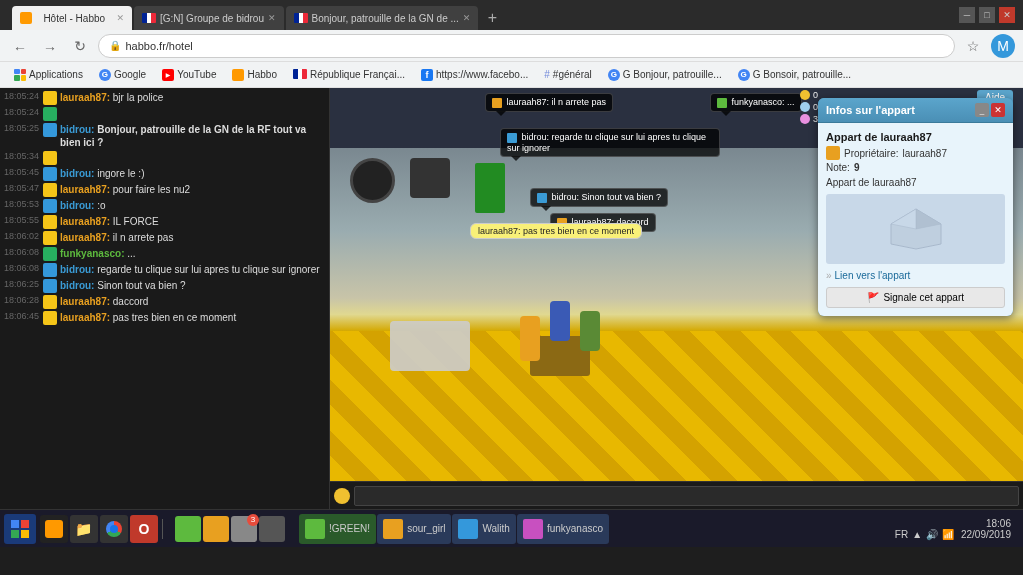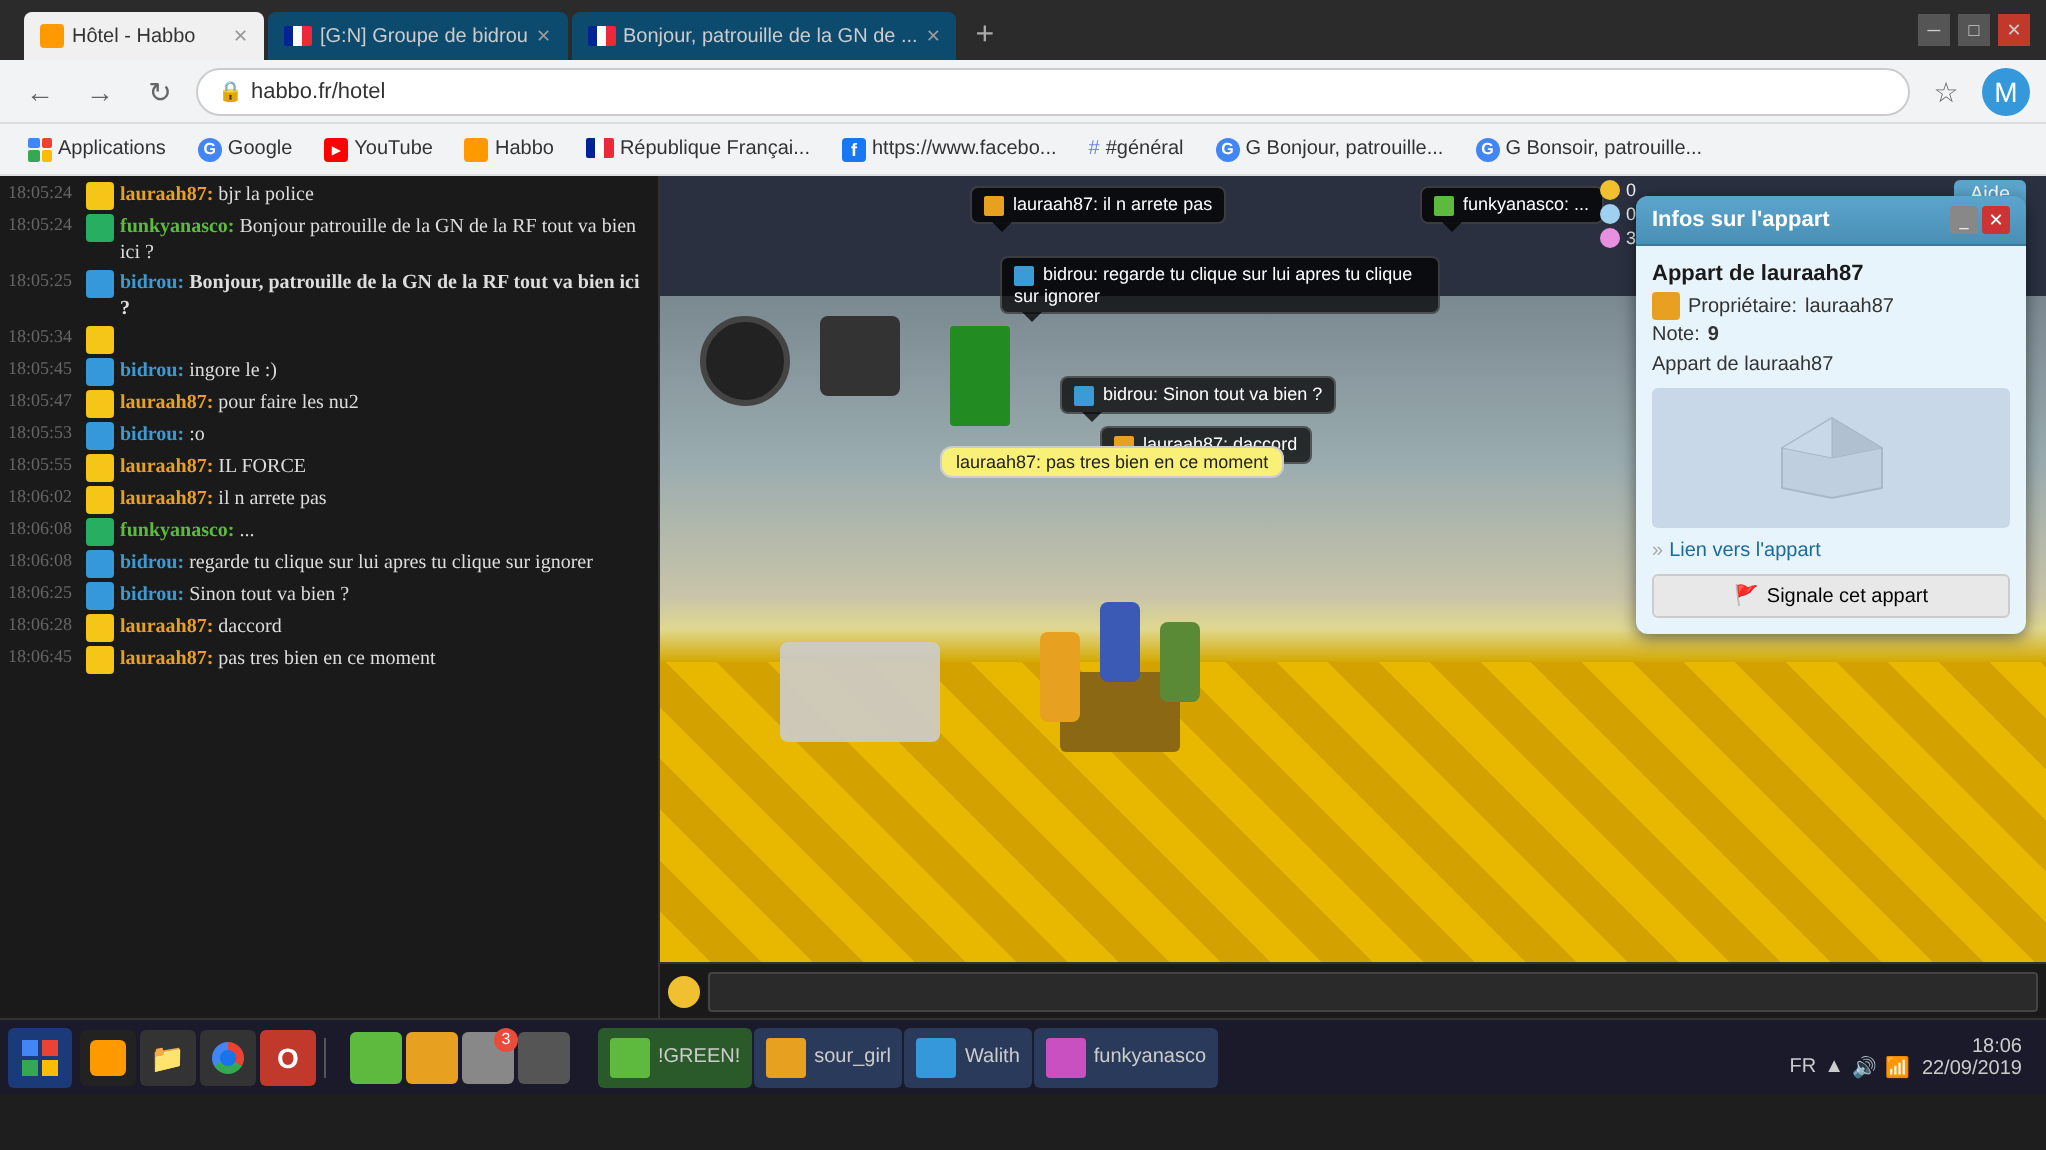--- a/index.html
+++ b/index.html
@@ -33,21 +33,21 @@
     .tab-bar {
       background: #3a3a3a;
       height: 28px;
       display: flex;
       align-items: flex-end;
       padding: 0 4px;
       gap: 2px;
     }
     .tab {
       height: 24px;
-      background: #0c4a6e;
+      background: #404040;
       border-radius: 4px 4px 0 0;
       display: flex;
       align-items: center;
       padding: 0 8px;
       gap: 4px;
       font-size: 10px;
       color: #ccc;
       min-width: 120px;
       max-width: 200px;
       cursor: pointer;
@@ -60,20 +60,21 @@
       width: 12px; height: 12px;
       background: #888;
       border-radius: 2px;
       flex-shrink: 0;
     }
     .tab-title {
       overflow: hidden;
       text-overflow: ellipsis;
       white-space: nowrap;
       flex: 1;
+      text-align: center;
     }
     .tab-close {
       font-size: 9px;
       color: #999;
       cursor: pointer;
       flex-shrink: 0;
     }
     .tab-new {
       width: 24px; height: 24px;
       background: transparent;
@@ -163,21 +164,20 @@
       background: #2a2a2a;
       padding: 3px 6px;
       font-size: 10px;
       color: #ccc;
       border-bottom: 1px solid #444;
     }
     .chat-messages {
       flex: 1;
       overflow: hidden;
       padding: 2px 4px;
-      font-family: Liberation Serif, serif;
     }
     .chat-msg {
       display: flex;
       align-items: flex-start;
       gap: 3px;
       padding: 1px 0;
       line-height: 1.3;
     }
     .chat-time {
       color: #666;
@@ -555,21 +555,20 @@
     <div class="chat-messages">
 
       <div class="chat-msg">
         <span class="chat-time">18:05:24</span>
         <div class="chat-avatar yellow"></div>
         <span class="chat-text"><span class="username lauraah">lauraah87:</span> bjr la police</span>
       </div>
       <div class="chat-msg">
         <span class="chat-time">18:05:24</span>
         <div class="chat-avatar green"></div>
-        <span class="chat-text"><span class="username funkyanasco">funkyanasco:</span> Bonjour patrouille de la GN de la RF tout va bien ici ?</span>
       </div>
       <div class="chat-msg">
         <span class="chat-time">18:05:25</span>
         <div class="chat-avatar blue"></div>
         <span class="chat-text"><span class="username bidrou">bidrou:</span> <strong>Bonjour, patrouille de la GN de la RF tout va bien ici ?</strong></span>
       </div>
       <div class="chat-msg">
         <span class="chat-time">18:05:34</span>
         <div class="chat-avatar yellow"></div>
       </div>

